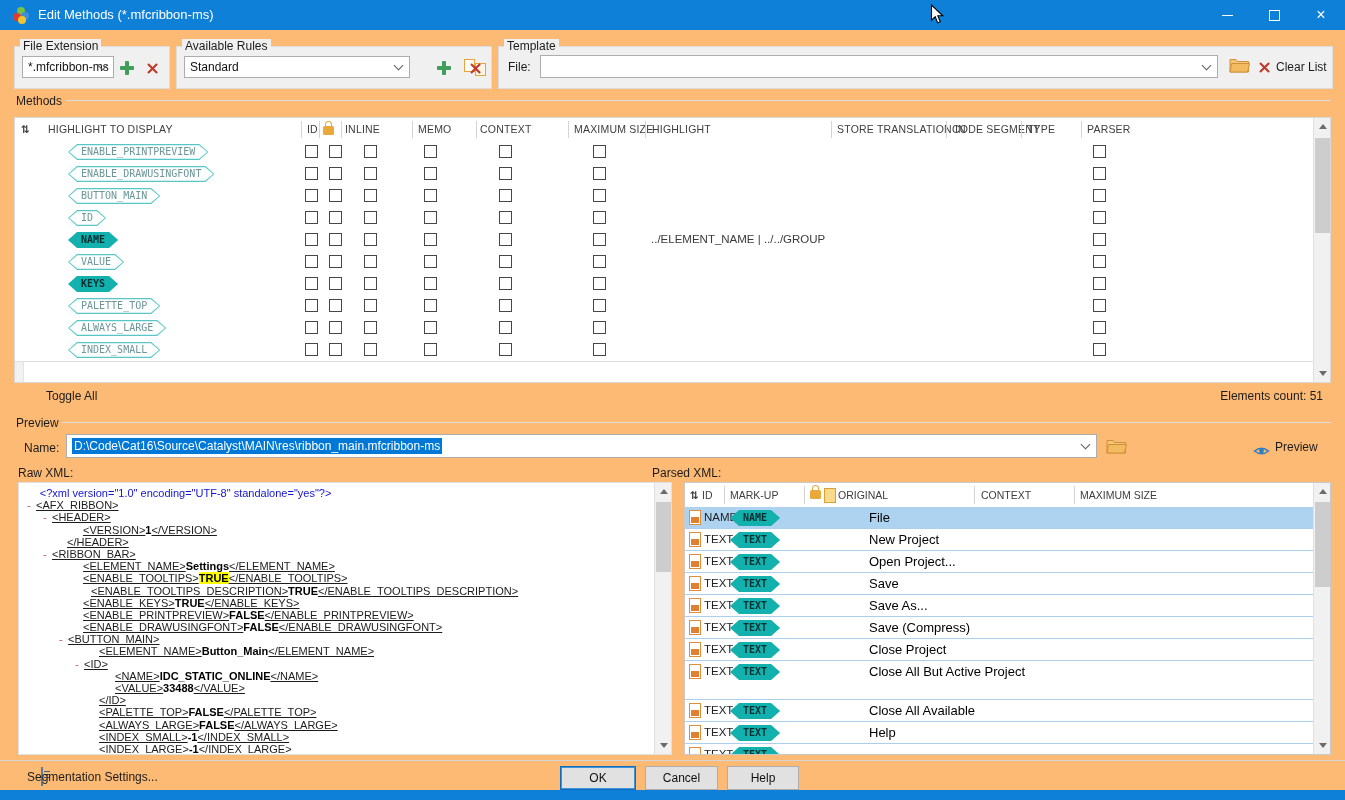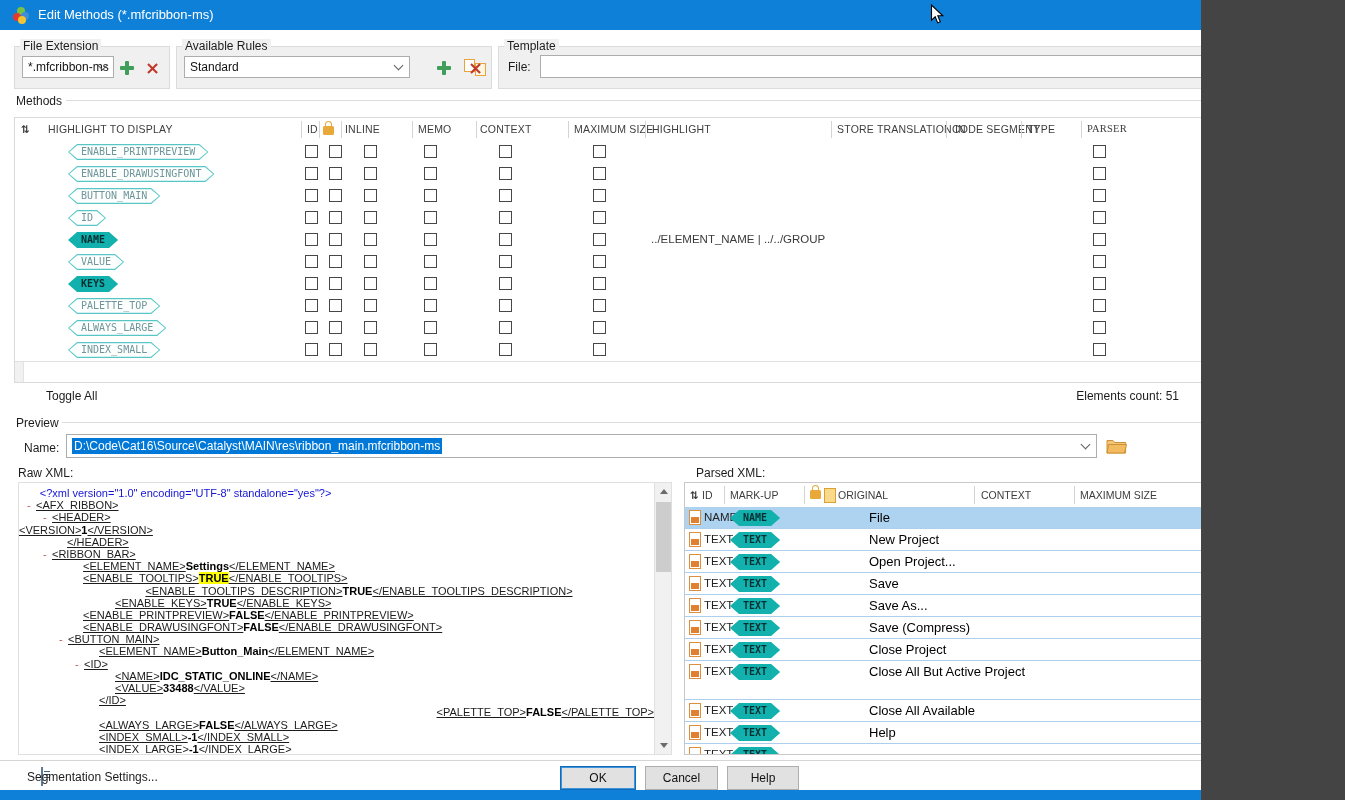--- a/index.html
+++ b/index.html
@@ -1,16 +1,16 @@
 <!DOCTYPE html>
 <html><head>
 <meta charset="utf-8">
 <style>
   html,body{margin:0;padding:0;background:#444;}
-  .window{position:relative;width:1201px;height:800px;background:#ffffff;
+  .window{position:relative;width:1345px;height:800px;background:#fdba74;
     font-family:"Liberation Sans",sans-serif;overflow:hidden;-webkit-font-smoothing:antialiased;}
   .abs{position:absolute;}
 
   
   .titlebar{position:absolute;left:0;top:0;width:100%;height:30px;background:#0f80d8;}
   .title-text{position:absolute;left:38px;top:7px;color:#fff;font-size:13px;}
   .appicon{position:absolute;left:13px;top:7px;width:16px;height:16px;}
   .appicon i{position:absolute;width:8px;height:8px;border-radius:50%;}
   .tb-btn{position:absolute;top:0;width:46px;height:30px;display:flex;align-items:center;justify-content:center;}
   .tb-min i{display:block;width:11px;height:1px;background:#fff;}
@@ -170,21 +170,21 @@
     <div class="hcell" style="left: 33px;">HIGHLIGHT TO DISPLAY</div>
         <div class="hcell" style="left: 292px;">ID</div>
         <div class="hcell" style="left: 330px;">INLINE</div>
         <div class="hcell" style="left: 403px;">MEMO</div>
         <div class="hcell" style="left: 465px;">CONTEXT</div>
         <div class="hcell" style="left: 559px;">MAXIMUM SIZE</div>
         <div class="hcell" style="left: 637px;">HIGHLIGHT</div>
         <div class="hcell" style="left: 822px;">STORE TRANSLATION IN</div>
         <div class="hcell" style="left: 937px;">CODE SEGMENT</div>
         <div class="hcell" style="left: 1012px;">TYPE</div>
-        <div class="hcell" style="left: 1072px; font-family: Liberation Serif, serif;">PARSER</div>
+        <div class="hcell" style="left: 1072px;">PARSER</div>
         <div class="sep" style="left: 286px;"></div>
         <div class="sep" style="left: 304px;"></div>
         <div class="sep" style="left: 326px;"></div>
         <div class="sep" style="left: 397px;"></div>
         <div class="sep" style="left: 461px;"></div>
         <div class="sep" style="left: 553px;"></div>
         <div class="sep" style="left: 630px;"></div>
         <div class="sep" style="left: 816px;"></div>
         <div class="sep" style="left: 931px;"></div>
         <div class="sep" style="left: 1006px;"></div>
@@ -382,53 +382,53 @@
   </span>
   <span class="plainlbl" style="left:1275px;top:440px">Preview</span>
 
   
   <span class="plainlbl" style="left:18px;top:466px">Raw XML:</span>
   <div class="xmlpanel">
     <div class="xmlcontent">
         <div class="xline" style="padding-left: 20.8px;"><span class="p">&lt;?xml version="1.0" encoding="UTF-8" standalone="yes"?&gt;</span></div>
         <div class="xline" style="padding-left: 8px;"><span class="dash">-</span><span class="t">&lt;AFX_RIBBON&gt;</span></div>
         <div class="xline" style="padding-left: 24px;"><span class="dash">-</span><span class="t">&lt;HEADER&gt;</span></div>
-        <div class="xline" style=""><span class="t">&lt;VERSION&gt;</span><span class="b">1</span><span class="t">&lt;/VERSION&gt;</span></div>
+        <div class="xline" style="padding-left: 64px;"><span class="t">&lt;VERSION&gt;</span><span class="b">1</span><span class="t">&lt;/VERSION&gt;</span></div>
         <div class="xline" style="padding-left: 48px;"><span class="t">&lt;/HEADER&gt;</span></div>
         <div class="xline" style="padding-left: 24px;"><span class="dash">-</span><span class="t">&lt;RIBBON_BAR&gt;</span></div>
         <div class="xline" style="padding-left: 64px;"><span class="t">&lt;ELEMENT_NAME&gt;</span><span class="b">Settings</span><span class="t">&lt;/ELEMENT_NAME&gt;</span></div>
         <div class="xline" style="padding-left: 64px;"><span class="t">&lt;ENABLE_TOOLTIPS&gt;</span><span class="h">TRUE</span><span class="t">&lt;/ENABLE_TOOLTIPS&gt;</span></div>
-        <div class="xline" style="padding-left: 45px; text-align: center;"><span class="t">&lt;ENABLE_TOOLTIPS_DESCRIPTION&gt;</span><span class="b">TRUE</span><span class="t">&lt;/ENABLE_TOOLTIPS_DESCRIPTION&gt;</span></div>
-        <div class="xline" style="padding-left: 96px;"><span class="t">&lt;ENABLE_KEYS&gt;</span><span class="b">TRUE</span><span class="t">&lt;/ENABLE_KEYS&gt;</span></div>
+        <div class="xline" style="padding-left: 72px;"><span class="t">&lt;ENABLE_TOOLTIPS_DESCRIPTION&gt;</span><span class="b">TRUE</span><span class="t">&lt;/ENABLE_TOOLTIPS_DESCRIPTION&gt;</span></div>
+        <div class="xline" style="padding-left: 64px;"><span class="t">&lt;ENABLE_KEYS&gt;</span><span class="b">TRUE</span><span class="t">&lt;/ENABLE_KEYS&gt;</span></div>
         <div class="xline" style="padding-left: 64px;"><span class="t">&lt;ENABLE_PRINTPREVIEW&gt;</span><span class="b">FALSE</span><span class="t">&lt;/ENABLE_PRINTPREVIEW&gt;</span></div>
         <div class="xline" style="padding-left: 64px;"><span class="t">&lt;ENABLE_DRAWUSINGFONT&gt;</span><span class="b">FALSE</span><span class="t">&lt;/ENABLE_DRAWUSINGFONT&gt;</span></div>
         <div class="xline" style="padding-left: 40px;"><span class="dash">-</span><span class="t">&lt;BUTTON_MAIN&gt;</span></div>
         <div class="xline" style="padding-left: 80px;"><span class="t">&lt;ELEMENT_NAME&gt;</span><span class="b">Button_Main</span><span class="t">&lt;/ELEMENT_NAME&gt;</span></div>
         <div class="xline" style="padding-left: 56px;"><span class="dash">-</span><span class="t">&lt;ID&gt;</span></div>
         <div class="xline" style="padding-left: 96px;"><span class="t">&lt;NAME&gt;</span><span class="b">IDC_STATIC_ONLINE</span><span class="t">&lt;/NAME&gt;</span></div>
         <div class="xline" style="padding-left: 96px;"><span class="t">&lt;VALUE&gt;</span><span class="b">33488</span><span class="t">&lt;/VALUE&gt;</span></div>
         <div class="xline" style="padding-left: 80px;"><span class="t">&lt;/ID&gt;</span></div>
-        <div class="xline" style="padding-left: 80px; text-align: right;"><span class="t">&lt;PALETTE_TOP&gt;</span><span class="b">FALSE</span><span class="t">&lt;/PALETTE_TOP&gt;</span></div>
+        <div class="xline" style="padding-left: 80px;"><span class="t">&lt;PALETTE_TOP&gt;</span><span class="b">FALSE</span><span class="t">&lt;/PALETTE_TOP&gt;</span></div>
         <div class="xline" style="padding-left: 80px;"><span class="t">&lt;ALWAYS_LARGE&gt;</span><span class="b">FALSE</span><span class="t">&lt;/ALWAYS_LARGE&gt;</span></div>
         <div class="xline" style="padding-left: 80px;"><span class="t">&lt;INDEX_SMALL&gt;</span><span class="b">-1</span><span class="t">&lt;/INDEX_SMALL&gt;</span></div>
         <div class="xline" style="padding-left: 80px;"><span class="t">&lt;INDEX_LARGE&gt;</span><span class="b">-1</span><span class="t">&lt;/INDEX_LARGE&gt;</span></div>
       </div>
     <div class="vscroll" style="right:0;top:0;bottom:0">
       <span class="arr" style="top:0">
           <i class="tri-up"></i>
         </span>
       <span class="arr" style="bottom:0">
           <i class="tri-dn"></i>
         </span>
       <span class="thumb" style="top:19px;height:70px"></span>
     </div>
   </div>
 
   
-  <span class="plainlbl" style="left:696px;top:466px">Parsed XML:</span>
+  <span class="plainlbl" style="left:652px;top:466px">Parsed XML:</span>
   <div class="ptable">
     <div class="phead">
       <span class="hcell sync" style="left:5px;top:5px">⇅</span>
       <span class="hcell" style="left:125px;top:4px">
           <i class="lockic" style="display:block;margin-top:3px"></i>
         </span>
       <span class="hcell" style="left:139px;top:5px">
           <i class="goldpage" style="display:block"></i>
         </span>
     <div class="hcell" style="left: 17px;">ID</div>

